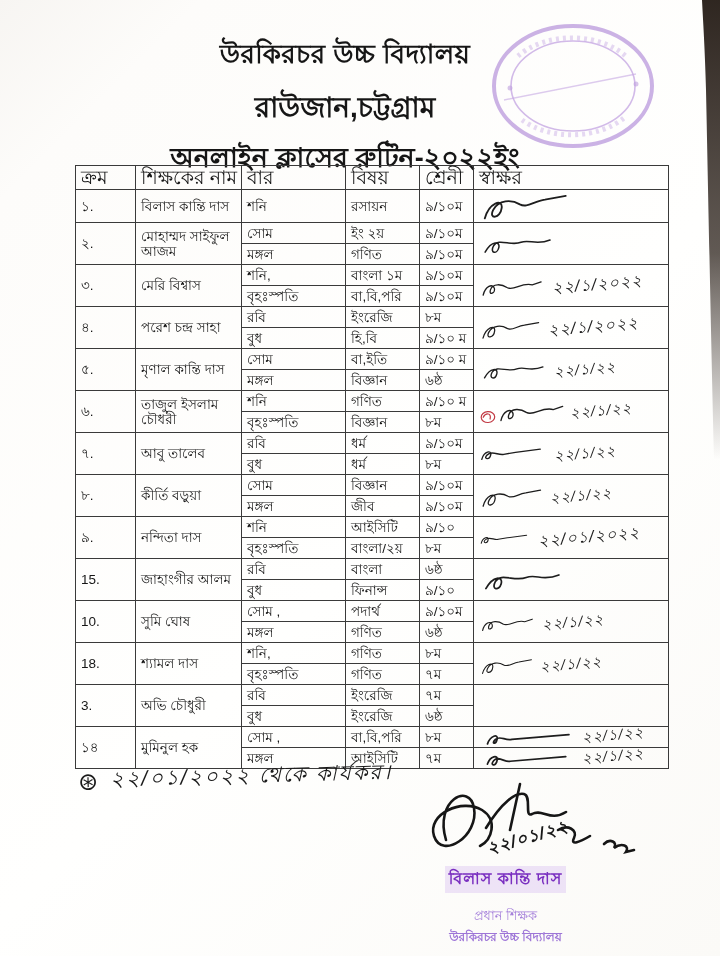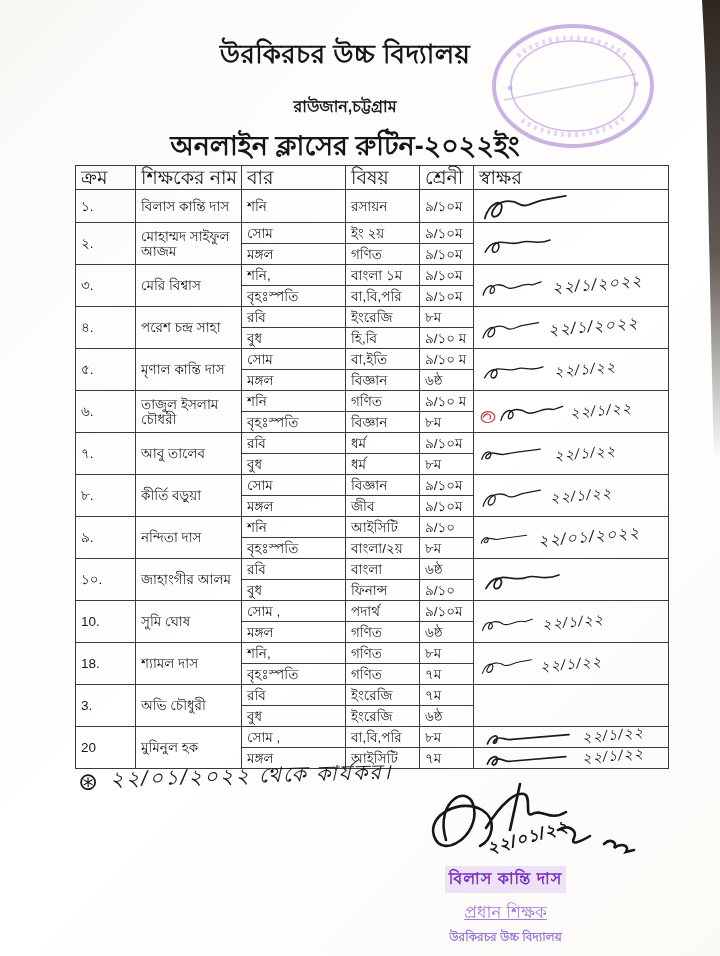--- a/index.html
+++ b/index.html
@@ -12,21 +12,21 @@
     position:absolute; inset:0;
     background:linear-gradient(135deg,#f7f5f2 0%,#fdfcfa 12%,#fffffe 55%,#fbfaf7 100%);
   }
   
   .edge-shadow { position:absolute; top:0; right:0; width:24px; height:460px; pointer-events:none; }
   
   .seal { position:absolute; left:488px; top:22px; width:170px; height:132px; opacity:.75; }
   
   .titles { position:absolute; left:0; top:34px; width:690px; text-align:center; }
   .t1 { font-size:26px; font-weight:700; letter-spacing:.5px; }
-  .t2 { font-size:16px; font-weight:700; margin-top:16px; }
+  .t2 { font-size:28px; font-weight:700; margin-top:8px; }
   .t3 { font-size:27px; font-weight:700; margin-top:4px; }
   
   table.rt {
     position:absolute; left:75px; top:165px; width:593px;
     border-collapse:collapse; table-layout:fixed;
   }
   .rt td, .rt th {
     border:1.5px solid #3a3a3a; font-weight:400;
     font-size:13.5px; line-height:1.12; padding:1px 3px 1px 5px;
     vertical-align:middle; text-align:left; overflow:visible;
@@ -62,21 +62,21 @@
     letter-spacing:1px; transform:rotate(-16deg); color:#181818; font-weight:600;
   }
   .stampblock {
     position:absolute; left:398px; top:866px; width:215px; text-align:center;
     color:#8e5fd2;
   }
   .sb1 {
     display:inline-block; font-size:16px; font-weight:700; color:#7a2fc0;
     background:rgba(160,100,230,.16); padding:0 4px; letter-spacing:1px;
   }
-  .sb2 { font-size:17px; margin-top:6px; opacity:.8;text-decoration:underline; }
+  .sb2 { font-size:13px; margin-top:13px; opacity:.8; }
   .sb3 { font-size:12px; margin-top:1px; opacity:.85; font-weight:700; }
   .sb4 { font-size:11.5px; margin-top:1px; opacity:.8; font-weight:700; }
 </style>
 </head>
 <body>
 
 <div class="paper">
 
   <svg class="edge-shadow" viewBox="0 0 24 460">
     <defs>
@@ -315,21 +315,21 @@
             </span>
       </td>
     </tr>
     <tr>
       <td>বৃহঃস্পতি</td>
       <td>বাংলা/২য়</td>
       <td>৮ম</td>
     </tr>
 
     <tr>
-      <td class="c-serial" rowspan="2">১০.</td>
+      <td class="c-serial" rowspan="2">15.</td>
       <td class="c-name" rowspan="2">জাহাংগীর আলম</td>
       <td>রবি</td>
       <td>বাংলা</td>
       <td>৬ষ্ঠ</td>
       <td class="c-sig" rowspan="2">
         <span class="sigwrap">
               <svg class="sig" viewBox="0 0 110 34" width="90" height="28">
                 <use href="#sgB"></use>
               </svg>
         <span class="sigdate"></span>
@@ -392,21 +392,21 @@
       <td>৭ম</td>
       <td class="c-sig" rowspan="2"></td>
     </tr>
     <tr>
       <td>বুধ</td>
       <td>ইংরেজি</td>
       <td>৬ষ্ঠ</td>
     </tr>
 
     <tr>
-      <td class="c-serial" rowspan="2">20</td>
+      <td class="c-serial" rowspan="2">১৪</td>
       <td class="c-name" rowspan="2">মুমিনুল হক</td>
       <td>সোম ,</td>
       <td>বা,বি,পরি</td>
       <td>৮ম</td>
       <td class="c-sig">
         <span class="sigwrap">
               <svg class="sig" viewBox="0 0 110 22" width="100" height="18">
                 <path d="M4 14 C8 4 18 2 16 9 C14 16 8 14 14 9 C20 4 26 12 34 10 L104 8"></path>
               </svg>
         <span class="sigdate">২২/১/২২</span>

